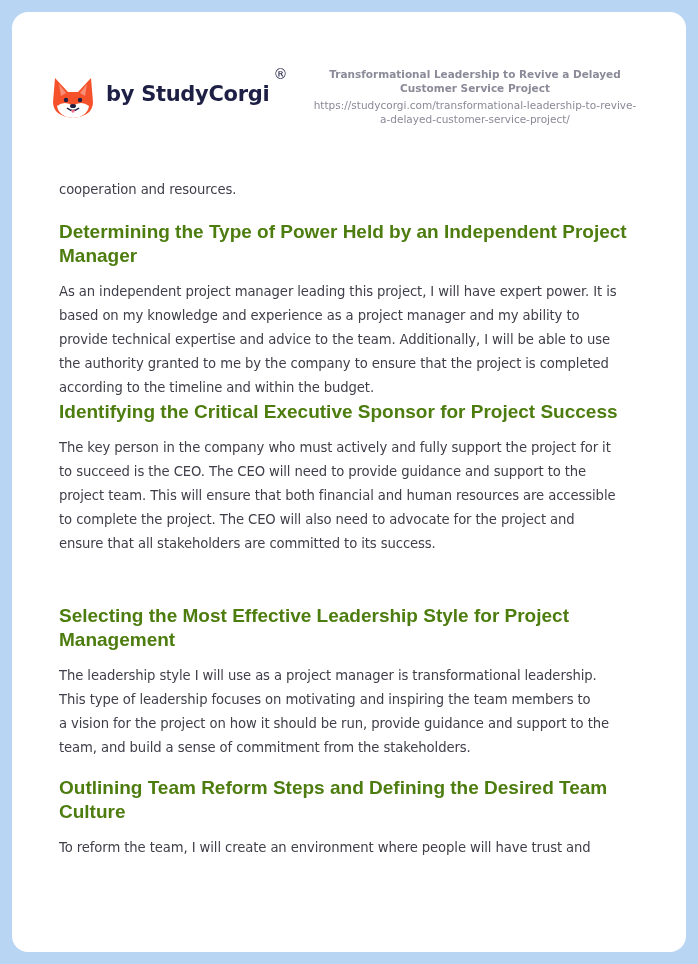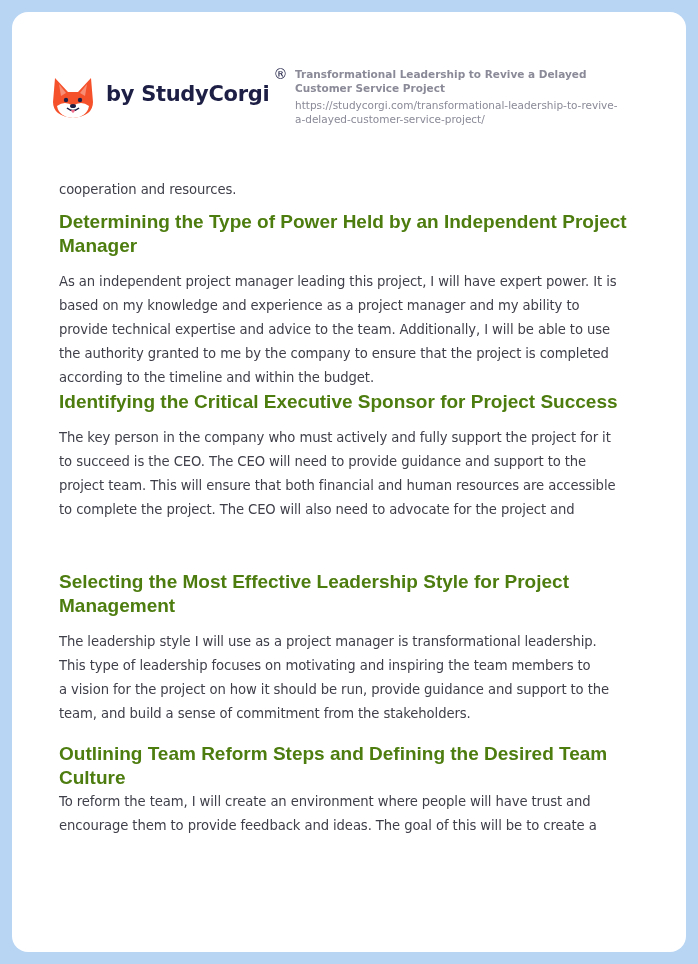--- a/index.html
+++ b/index.html
@@ -29,21 +29,21 @@
   .logo-text {
     font-family: "DejaVu Sans", sans-serif;
     font-weight: bold; font-size: 21px; color: #1e1f45;
     letter-spacing: -0.3px; margin-top: 6px;
   }
   .logo-reg {
     font-family: "DejaVu Sans", sans-serif;
     font-size: 14px; color: #1e1f45; position: relative; top: -10px; margin-left: 4px;
   }
   .meta {
-    position: absolute; right: 31px; top: 55px; width: 360px; text-align: left;
+    position: absolute; right: 31px; top: 55px; width: 360px; text-align: center;
   }
   .meta-title {
     font-family: "DejaVu Sans", sans-serif;
     font-weight: bold; font-size: 10.5px; line-height: 14px; color: #8a8a98;
   }
   .meta-url {
     font-family: "DejaVu Sans", sans-serif;
     font-size: 10.5px; line-height: 14px; color: #8a8a98; margin-top: 3px;
   }
   .content {
@@ -87,46 +87,46 @@
         <div>Customer Service Project</div>
       </div>
       <div class="meta-url">
         <div>https://studycorgi.com/transformational-leadership-to-revive-</div>
         <div>a-delayed-customer-service-project/</div>
       </div>
     </div>
   </div>
 
   <div class="content">
-    <p class="p" style="margin-bottom:8px;">cooperation and resources.</p>
+    <p class="p" style="margin-bottom:18px;">cooperation and resources.</p>
 
     <h2 class="h" style="margin-bottom:12px;">Determining the Type of Power Held by an Independent Project Manager</h2>
     <div style="">
       <div class="p">As an independent project manager leading this project, I will have expert power. It is</div>
       <div class="p">based on my knowledge and experience as a project manager and my ability to</div>
       <div class="p">provide technical expertise and advice to the team. Additionally, I will be able to use</div>
       <div class="p">the authority granted to me by the company to ensure that the project is completed</div>
       <div class="p">according to the timeline and within the budget.</div>
     </div>
 
     <h2 class="h" style="margin-bottom:12px;">Identifying the Critical Executive Sponsor for Project Success</h2>
     <div style="margin-bottom:18px;">
       <div class="p">The key person in the company who must actively and fully support the project for it</div>
       <div class="p">to succeed is the CEO. The CEO will need to provide guidance and support to the</div>
       <div class="p">project team. This will ensure that both financial and human resources are accessible</div>
       <div class="p">to complete the project. The CEO will also need to advocate for the project and</div>
+      <div class="p">ensure that all stakeholders are committed to its success.</div>
     </div>
 
     <h2 class="h" style="margin-bottom:12px;margin-top:48px;">Selecting the Most Effective Leadership Style for Project Management</h2>
     <div style="margin-bottom:16px;">
       <div class="p">The leadership style I will use as a project manager is transformational leadership.</div>
       <div class="p">This type of leadership focuses on motivating and inspiring the team members to</div>
       <div class="p">a vision for the project on how it should be run, provide guidance and support to the</div>
       <div class="p">team, and build a sense of commitment from the stakeholders.</div>
     </div>
 
-    <h2 class="h" style="">Outlining Team Reform Steps and Defining the Desired Team Culture</h2>
+    <h2 class="h" style="margin-bottom:12px;">Outlining Team Reform Steps and Defining the Desired Team Culture</h2>
     <div>
       <div class="p">To reform the team, I will create an environment where people will have trust and</div>
-      <div class="p">encourage them to provide feedback and ideas. The goal of this will be to create a</div>
     </div>
   </div>
 </div>
 
 </body></html>

